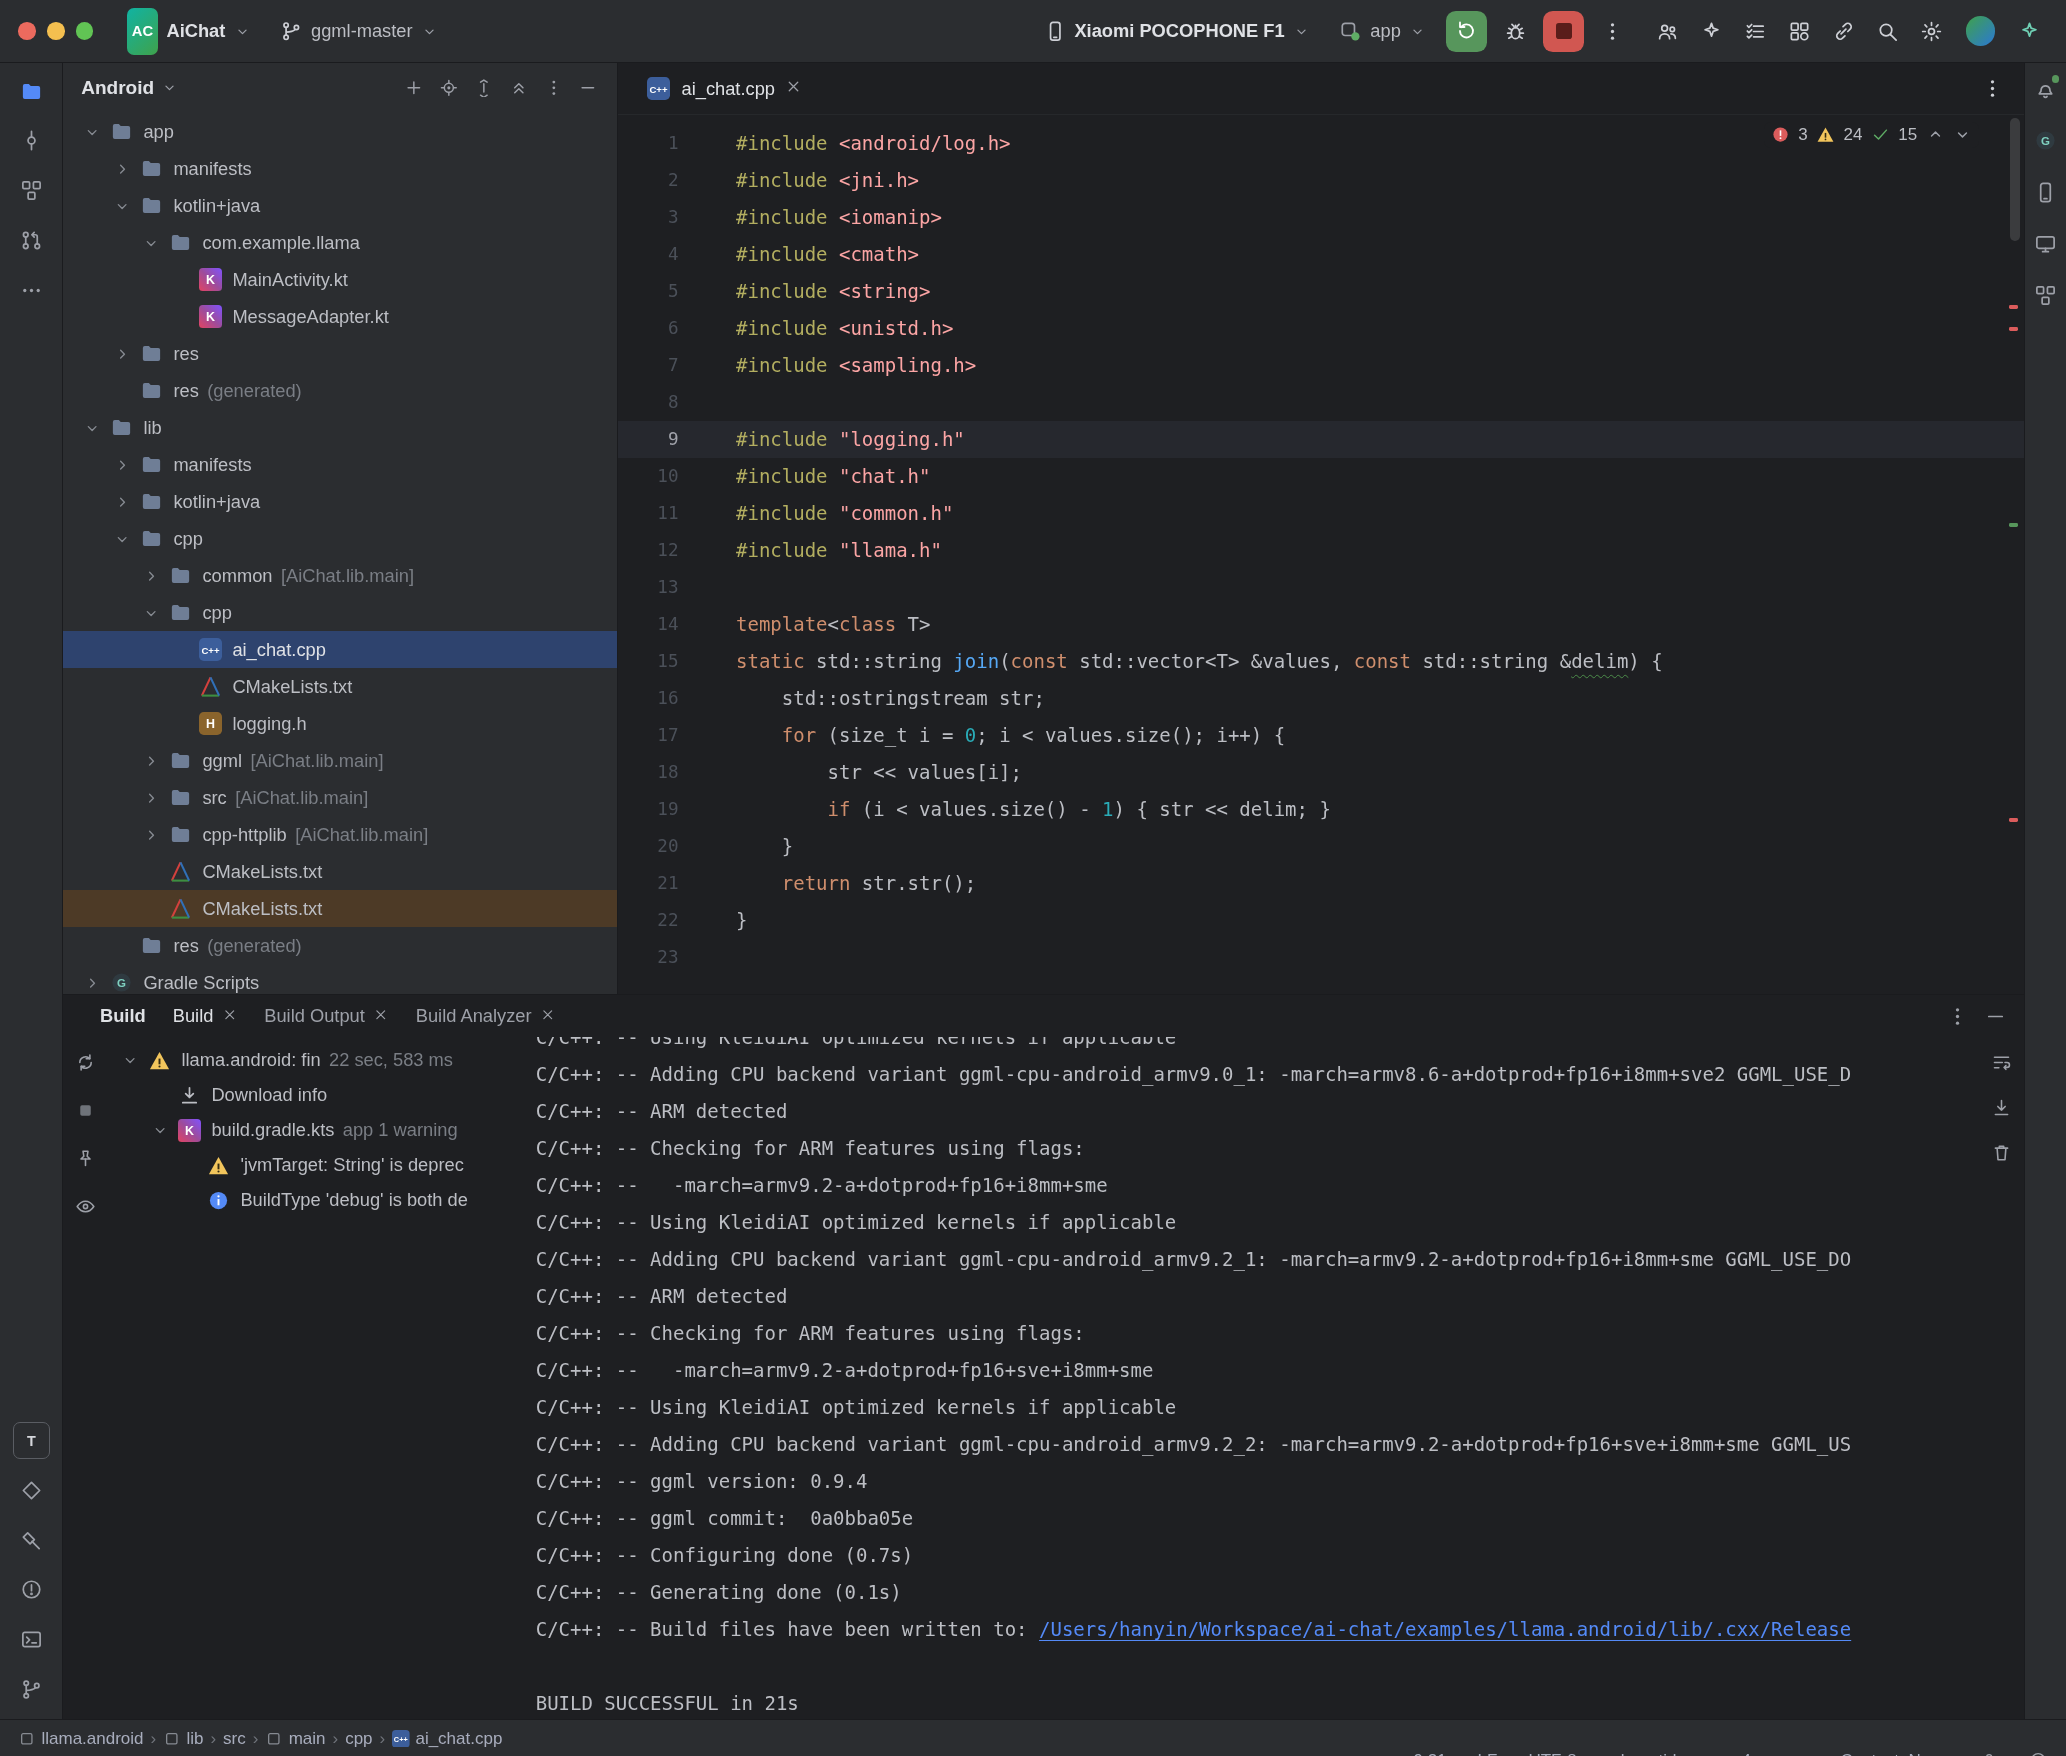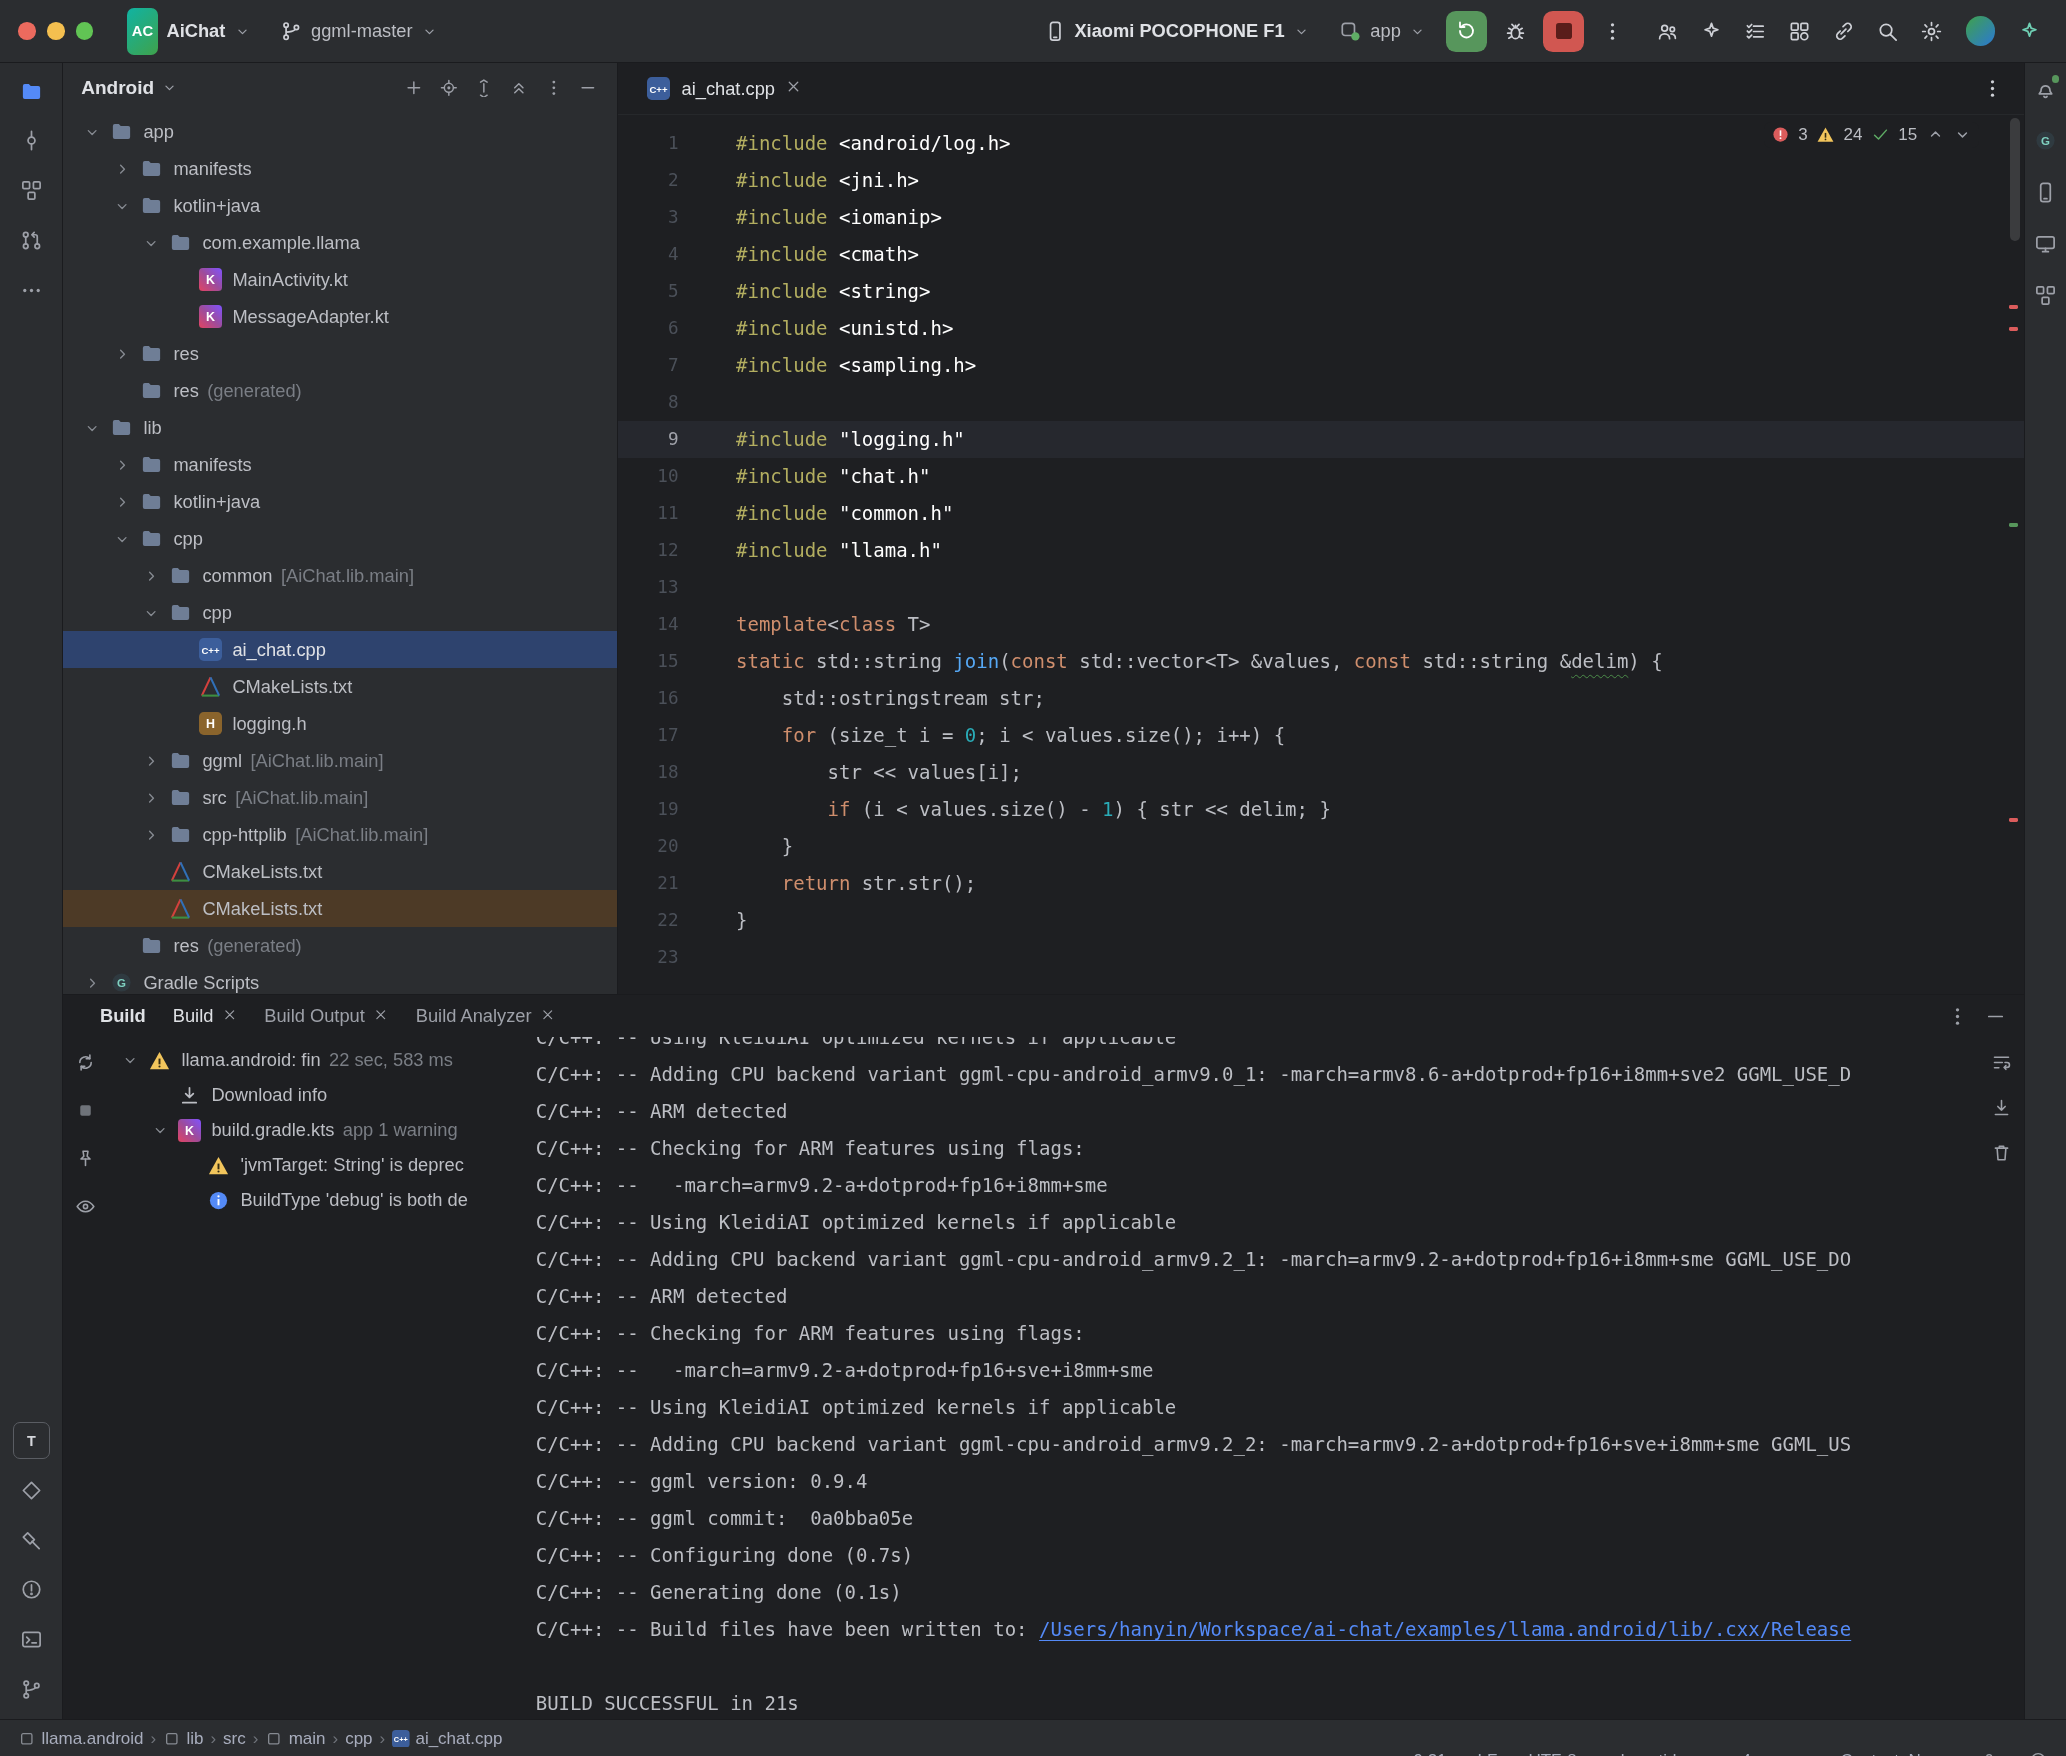--- a/index.html
+++ b/index.html
@@ -64,21 +64,21 @@
   .etab { display:flex; align-items:center; gap:9.8px; font-size:18.3px; color:#dfe1e5; padding:0 11.2px; height:100%; }
   .etab .ticon{ margin-right:0; }
   .tclose svg { width:17px; height:17px; color:#9da0a8; }
   .tab-spacer{ flex:1; }
   .editor-body { flex:1; position:relative; overflow:hidden; padding-top:9.8px; }
   .cline { display:flex; height:37px; align-items:center; font-family:"DejaVu Sans Mono",monospace; font-size:19px; }
   .cline.active { background:#26282e; }
   .lnum { flex:0 0 90px; text-align:right; padding-right:29.5px; color:#4b5059; font-size:17.6px; }
   .cline.active .lnum { color:#a1a3ab; }
   .ctext { white-space:pre; padding-left:28px; }
-  .tok-pp{color:#b3ae60}.tok-st{color:#ffffff}.tok-kw{color:#cf8e6d}
+  .tok-pp{color:#b3ae60}.tok-st{color:#fca5a5}.tok-kw{color:#cf8e6d}
   .tok-fn{color:#56a8f5}.tok-nm{color:#2aacb8}.tok-pl{color:#bcbec4}
   .tok-er{color:#bcbec4;text-decoration:underline wavy #4c8c4a 1.4px;text-underline-offset:5.6px;}
   .insp { position:absolute; top:7px; right:45px; display:flex; align-items:center; gap:8.4px; font-size:17px; color:#bcbec4; background:#1e1f22; padding:2.8px 7px; border-radius:7px; }
   .insp-ic { display:flex; } .insp-ic svg{ width:19px; height:19px; }
   .insp-ic.green svg{ color:#5fad65; } .insp-ic.dim svg{ color:#9da0a8; }
   .vscroll { position:absolute; top:2.8px; right:4.2px; width:9.8px; height:123px; border-radius:4.9px; background:rgba(255,255,255,0.13); }
   .stripe { position:absolute; top:0; right:0; width:18.3px; height:100%; }
   .stripe .mark { position:absolute; right:5.6px; width:9.1px; height:4.2px; border-radius:1.4px; }
 
   

